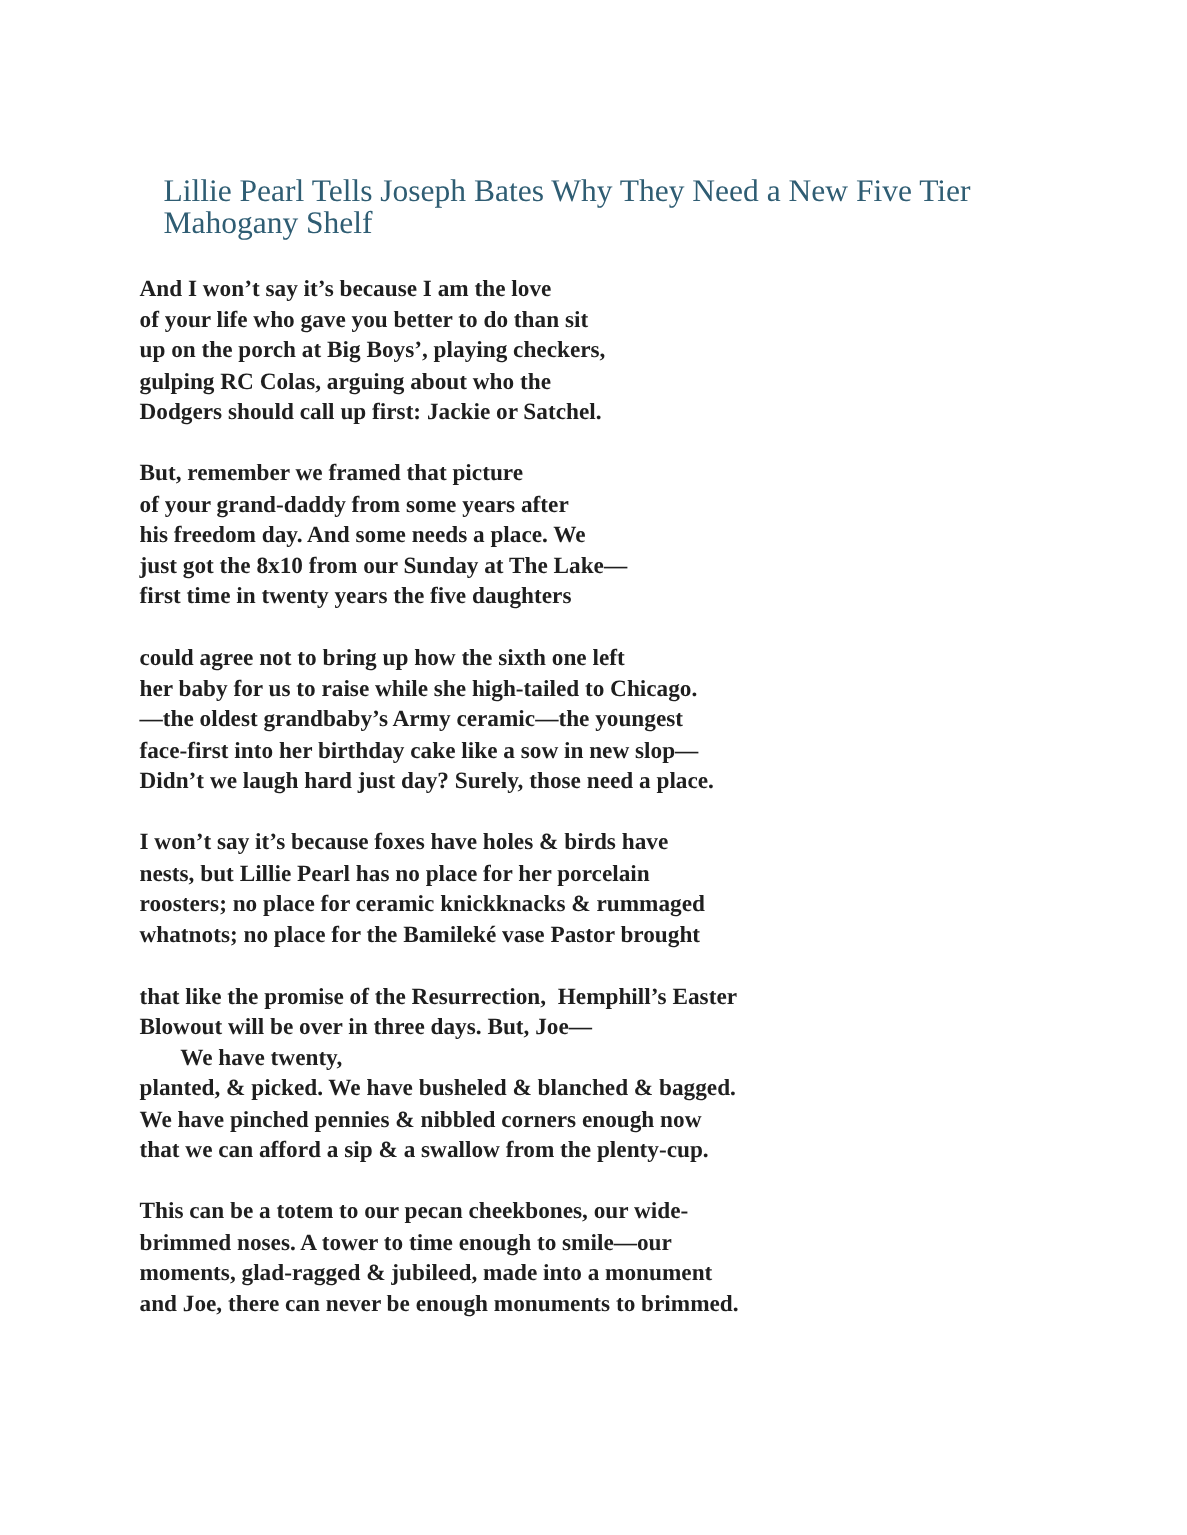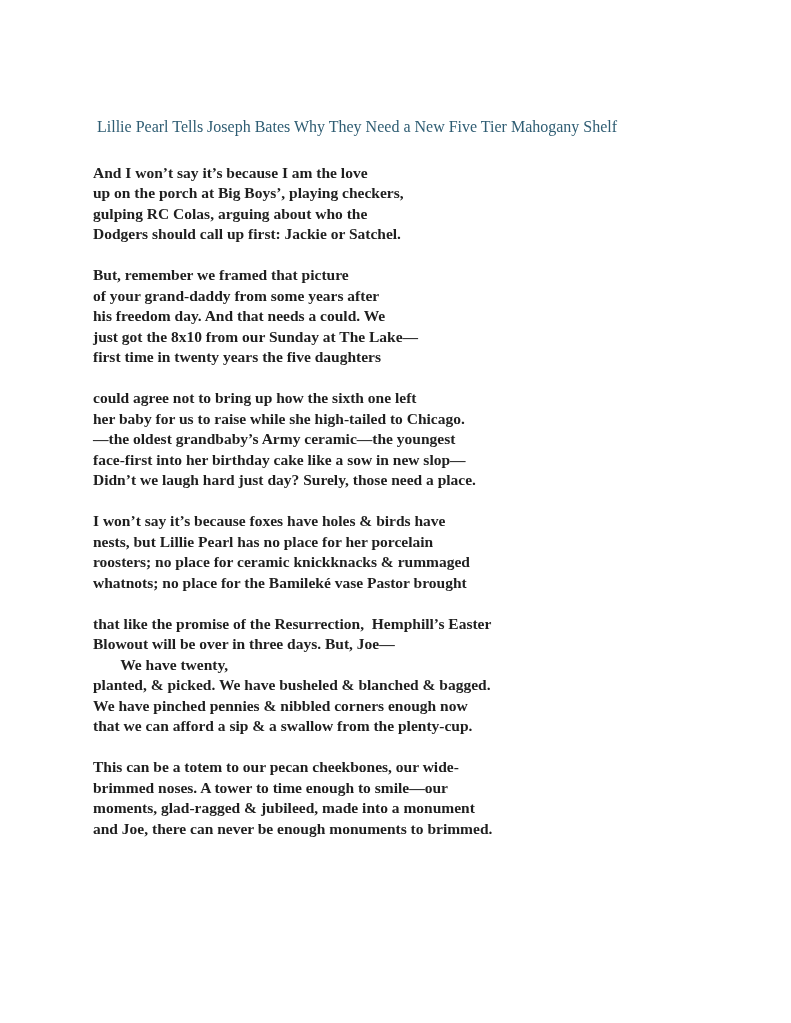--- a/index.html
+++ b/index.html
@@ -11,22 +11,22 @@
     position: relative;
     width: 791px;
     height: 1023px;
     box-sizing: border-box;
     background: var(--page-bg, #ffffff);
     padding: 117px 90px 0 93px;
     overflow: hidden;
     font-family: "Liberation Serif", "DejaVu Serif", serif;
   }
   .poem-title {
-    margin: 0 0 25px 4px;
-    font-size: 16px;
+    margin: 0 0 25px 16px;
+    font-size: 21px;
     line-height: 20.5px;
     font-weight: normal;
     color: var(--title-color, #2f5d73);
     white-space: pre-wrap;
   }
   .stanza {
     margin: 0 0 20.5px 0;
     font-weight: bold;
   }
   .line {
@@ -39,29 +39,30 @@
 </style>
 </head>
 <body>
 
 <div class="page">
 
   <h1 class="poem-title">Lillie Pearl Tells Joseph Bates Why They Need a New Five Tier Mahogany Shelf</h1>
 
   <div class="stanza">
     <div class="line">And I won’t say it’s because I am the love</div>
+    <div class="line">of your life who gave you better to do than sit</div>
     <div class="line">up on the porch at Big Boys’, playing checkers,</div>
     <div class="line">gulping RC Colas, arguing about who the</div>
     <div class="line">Dodgers should call up first: Jackie or Satchel.</div>
   </div>
 
   <div class="stanza">
     <div class="line">But, remember we framed that picture</div>
     <div class="line">of your grand-daddy from some years after</div>
-    <div class="line">his freedom day. And that needs a could. We</div>
+    <div class="line">his freedom day. And some needs a place. We</div>
     <div class="line">just got the 8x10 from our Sunday at The Lake—</div>
     <div class="line">first time in twenty years the five daughters</div>
   </div>
 
   <div class="stanza">
     <div class="line">could agree not to bring up how the sixth one left</div>
     <div class="line">her baby for us to raise while she high-tailed to Chicago.</div>
     <div class="line">—the oldest grandbaby’s Army ceramic—the youngest</div>
     <div class="line">face-first into her birthday cake like a sow in new slop—</div>
     <div class="line">Didn’t we laugh hard just day? Surely, those need a place.</div>

